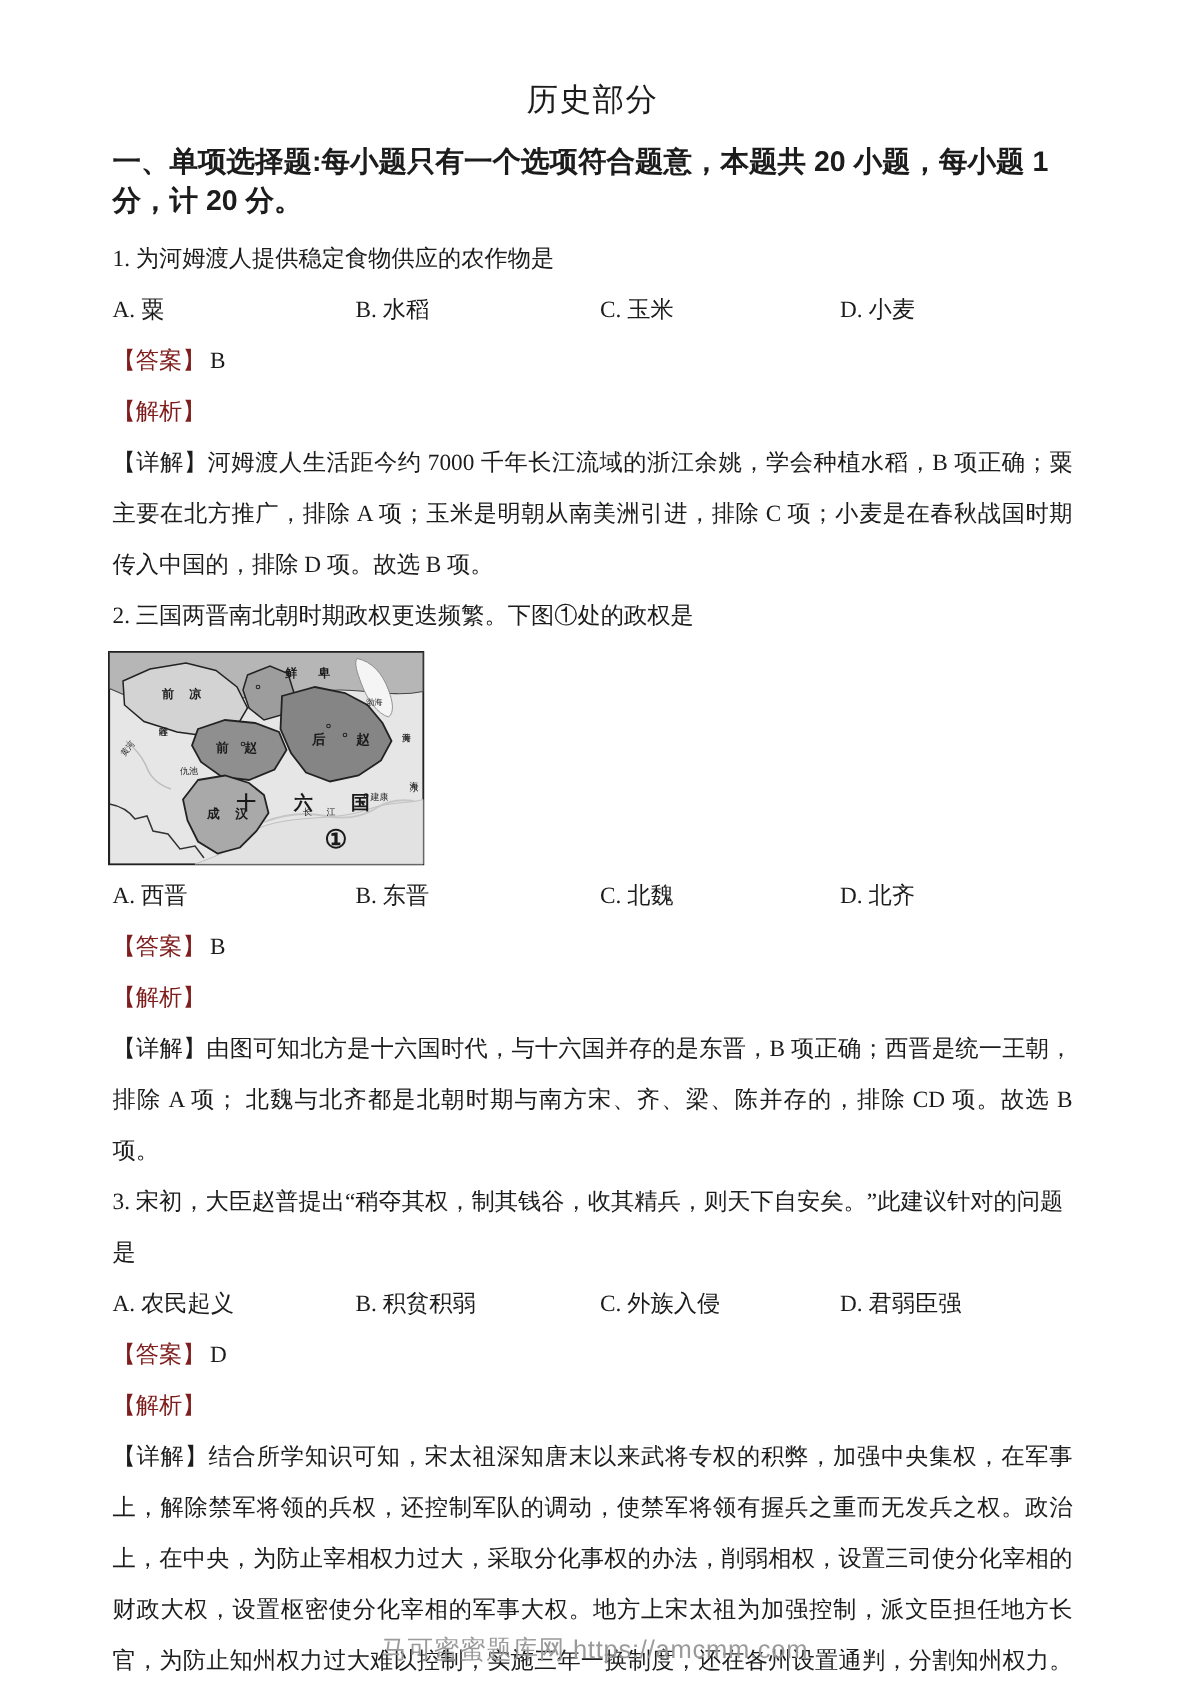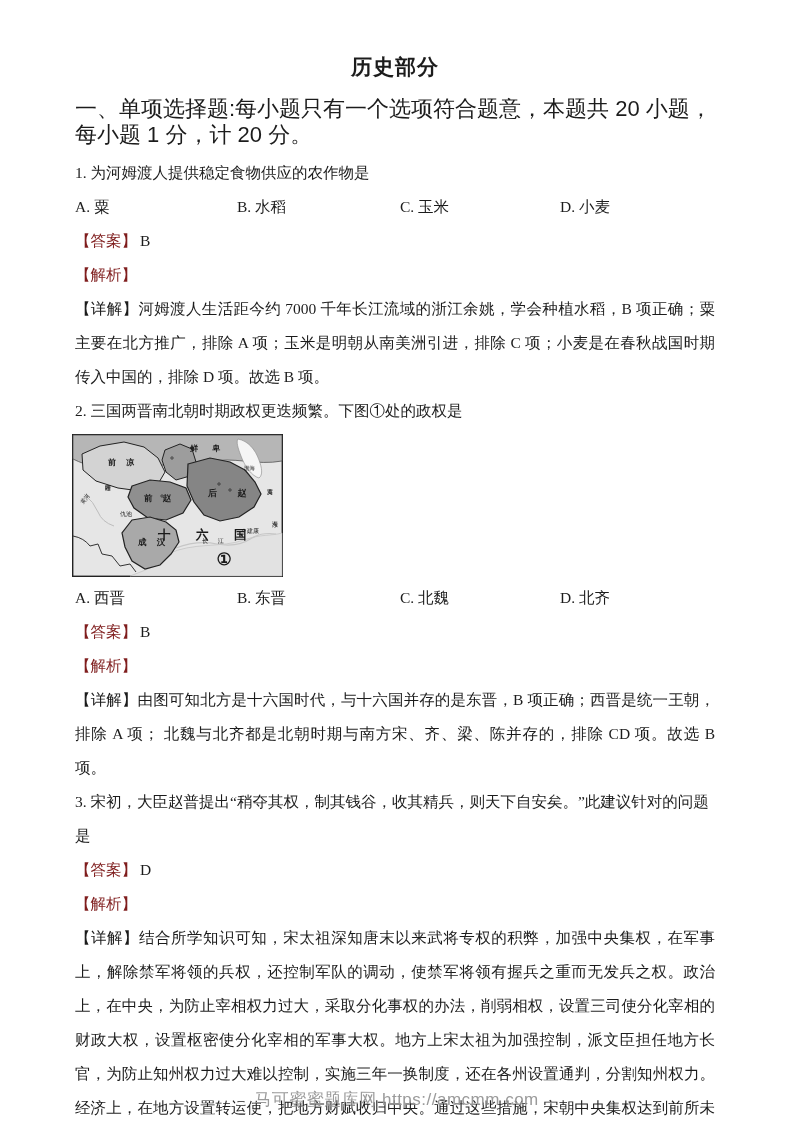--- a/index.html
+++ b/index.html
@@ -10,29 +10,29 @@
     font-family:"Liberation Serif", serif;
     color:#1c1c1c;
     overflow:hidden;
   }
   .page {
     position:absolute; inset:0;
     padding:52px 78px 0 75px;
     box-sizing:border-box;
   }
   .title {
-    font-size:21px; font-weight:700;
+    font-size:21px; font-weight:400;
     text-align:center;
     line-height:30px;
     margin:0 0 14px 0;
     font-family:"Liberation Sans", sans-serif;
     letter-spacing:1px;
   }
   .heading {
-    font-size:22px; font-weight:400;
+    font-size:19px; font-weight:700;
     line-height:26px;
     margin:0 0 8px 0;
     font-family:"Liberation Sans", sans-serif;
   }
   .doc { font-size:15.5px; line-height:34px; }
   .qtext, .row, .detail { margin:0; }
   .detail { text-align:justify; }
   .options {
     display:grid;
     grid-template-columns:162px 163px 160px 1fr;
@@ -140,20 +140,26 @@
         <span class="opt">C. 北魏</span>
         <span class="opt">D. 北齐</span>
       </div>
       <p class="row"><span class="blue">【答案】</span><span class="answer-val">B</span></p>
       <p class="row"><span class="blue">【解析】</span></p>
       <p class="detail"><span>【详解】</span><span>由图可知北方是十六国时代，与十六国并存的是东晋，B 项正确；西晋是统一王朝，排除 A 项； 北魏与北齐都是北朝时期与南方宋、齐、梁、陈并存的，排除 CD 项。故选 B 项。</span></p>
     </section>
 
     <section>
       <p class="qtext">3. 宋初，大臣赵普提出“稍夺其权，制其钱谷，收其精兵，则天下自安矣。”此建议针对的问题是</p>
+      <div class="options">
+        <span class="opt">A. 农民起义</span>
+        <span class="opt">B. 积贫积弱</span>
+        <span class="opt">C. 外族入侵</span>
+        <span class="opt">D. 君弱臣强</span>
+      </div>
       <p class="row"><span class="blue">【答案】</span><span class="answer-val">D</span></p>
       <p class="row"><span class="blue">【解析】</span></p>
       <p class="detail"><span>【详解】</span><span>结合所学知识可知，宋太祖深知唐末以来武将专权的积弊，加强中央集权，在军事上，解除禁军将领的兵权，还控制军队的调动，使禁军将领有握兵之重而无发兵之权。政治上，在中央，为防止宰相权力过大，采取分化事权的办法，削弱相权，设置三司使分化宰相的财政大权，设置枢密使分化宰相的军事大权。地方上宋太祖为加强控制，派文臣担任地方长官，为防止知州权力过大难以控制，实施三年一换制度，还在各州设置通判，分割知州权力。经济上，在地方设置转运使，把地方财赋收归中央。通过这些措施，宋朝中央集权达到前所未有的程度，皇权大大加强。因此，“稍夺其权，制其钱谷，收其精兵，则天</span></p>
     </section>
 
   </div>
 
   <div class="footer">马可蜜蜜题库网 https://amcmm.com</div>
 
 </div>

